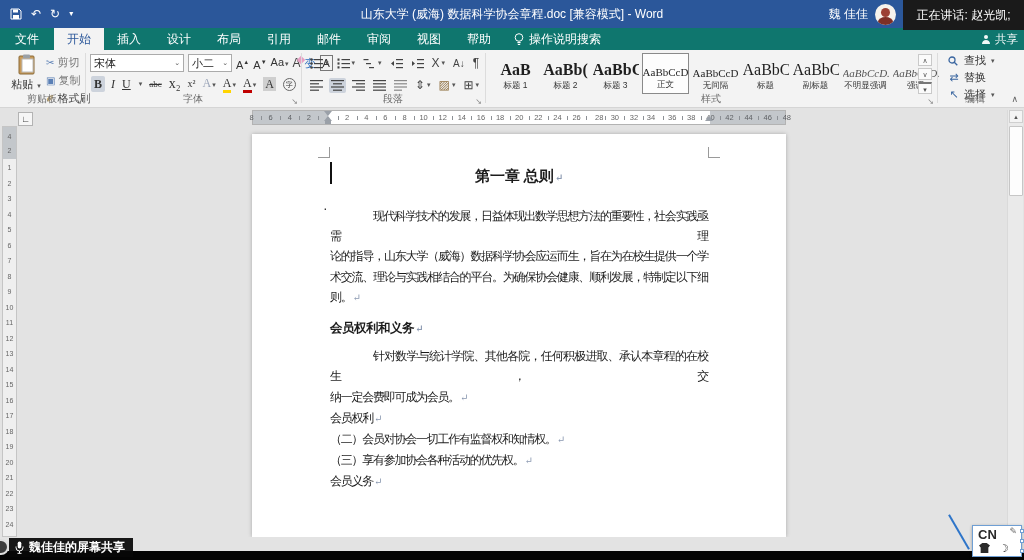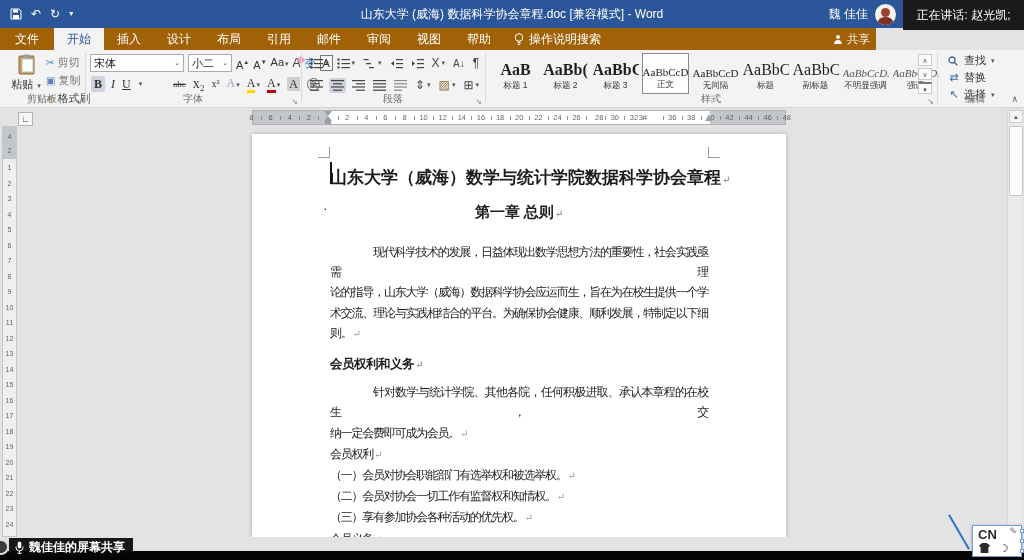--- a/index.html
+++ b/index.html
@@ -12,21 +12,21 @@
   .qat .qbtn{color:#fff;cursor:default;font-size:12px;line-height:1;}
   .qat .caret{font-size:8px;}
   #win-title{position:absolute;left:50%;top:0;transform:translateX(-50%);height:28px;line-height:28px;font-size:12px;white-space:nowrap;color:#fff;}
   .userbox{position:absolute;right:128px;top:0;height:28px;display:flex;align-items:center;gap:7px;font-size:12px;color:#fff;}
   .avatar{width:21px;height:21px;border-radius:50%;background:#f7f3ec;overflow:hidden;position:relative;}
   .avatar .head{position:absolute;left:6px;top:4px;width:9px;height:9px;border-radius:50%;background:#9c4034;}
   .avatar .bod{position:absolute;left:3px;top:13px;width:15px;height:10px;border-radius:50% 50% 0 0;background:#7e2f26;}
   #speak-toast{position:absolute;right:0;top:0;width:121px;height:30px;background:#1a1a1a;color:#fff;font-size:12px;display:flex;align-items:center;justify-content:center;z-index:80;}
 
   
-  #tabrow{position:absolute;left:0;top:28px;width:876px;height:22px;background:#a16207;display:flex;align-items:stretch;font-size:12px;color:#fff;}
+  #tabrow{position:absolute;left:0;top:28px;width:1024px;height:22px;background:#0f766e;display:flex;align-items:stretch;font-size:12px;color:#fff;}
   .tab{padding:0 13px;display:flex;align-items:center;cursor:default;white-space:nowrap;}
   .tab.file{padding:0 15px;}
   #tabs-container{display:flex;}
   #tabs-container .tab.active{background:#f3f3f3;color:#2b579a;}
   .tellme{display:flex;align-items:center;gap:5px;padding:0 10px;white-space:nowrap;}
   .share{position:absolute;right:6px;top:0;height:22px;display:flex;align-items:center;gap:4px;font-size:11.5px;opacity:.95;}
 
   
   #ribbon{position:absolute;left:0;top:50px;width:1024px;height:58px;background:#f3f3f3;border-bottom:1px solid #d5d5d5;font-size:11px;color:#333;}
   .rgroup{position:absolute;top:0;height:57px;}
@@ -254,21 +254,21 @@
         <span class="fbtn"><span>Aa</span><span class="tinycaret">▾</span></span>
         <span class="fbtn clearf">A</span>
         <span class="fbtn pinyin">变</span>
         <span class="fbtn boxA">A</span>
       </div>
       <div class="fg-r2">
         <span class="fbtn on" style="font-weight:bold;">B</span>
         <span class="fbtn" style="font-style:italic;">I</span>
         <span class="fbtn" style="text-decoration:underline;">U</span>
         <span class="tinycaret">▾</span>
-        <span class="fbtn" style="text-decoration:line-through;font-size:9px;margin-left:24px;">abc</span>
+        <span class="fbtn" style="text-decoration:line-through;font-size:9px;">abc</span>
         <span class="fbtn" style="font-size:14px;">x₂</span>
         <span class="fbtn" style="font-size:10px;">x²</span>
         <span class="fbtn" style="color:#9aa4b8;"><span>A</span><span class="tinycaret">▾</span></span>
         <span class="fbtn"><span class="ubar-y">A</span><span class="tinycaret">▾</span></span>
         <span class="fbtn"><span class="ubar-r">A</span><span class="tinycaret">▾</span></span>
         <span class="fbtn shadeA">A</span>
         <span class="circchar">字</span>
       </div>
       <div class="glabel">字体</div>
       <div class="launch">↘</div>
@@ -491,21 +491,21 @@
         <div class="rnum" style="left: 208.84px;">14</div>
         <div class="rnum" style="left: 227.96px;">16</div>
         <div class="rnum" style="left: 247.08px;">18</div>
         <div class="rnum" style="left: 266.2px;">20</div>
         <div class="rnum" style="left: 285.32px;">22</div>
         <div class="rnum" style="left: 304.44px;">24</div>
         <div class="rnum" style="left: 323.56px;">26</div>
         <div class="rnum" style="left: 342.68px; padding-left: 7px;">28</div>
         <div class="rnum" style="left: 361.8px;">30</div>
         <div class="rnum" style="left: 380.92px;">32</div>
-        <div class="rnum" style="left: 390px; text-align: right;">34</div>
+        <div class="rnum" style="left: 398px; text-align: right;">34</div>
         <div class="rnum" style="left: 419.16px;">36</div>
         <div class="rnum" style="left: 438.28px;">38</div>
         <div class="rnum" style="left: 457.4px; color: rgb(94, 97, 100);">40</div>
         <div class="rnum" style="left: 476.52px; color: rgb(94, 97, 100);">42</div>
         <div class="rnum" style="left: 495.64px; color: rgb(94, 97, 100);">44</div>
         <div class="rnum" style="left: 514.76px; color: rgb(94, 97, 100);">46</div>
         <div class="rnum" style="left: 533.88px; color: rgb(94, 97, 100);">48</div>
         <div class="rtick" style="left: 8.08px;"></div>
         <div class="rtick" style="left: 27.2px;"></div>
         <div class="rtick" style="left: 46.32px;"></div>
@@ -565,31 +565,29 @@
         <div class="vnum" style="top: 381px;">23</div>
         <div class="vnum" style="top: 396.5px;">24</div>
       </div>
 
     <div id="page">
       <div class="crop tl"></div>
       <div class="crop tr"></div>
       <div id="caret"></div>
       <div id="h1-bullet">·</div>
       <div id="doc-text">
-          <div class="dl title"><span class="txt">山东大学（威海）数学与统计学院数据科学协会章程</span><span class="pmark">↵</span></div>
           <div class="dl h1"><span class="txt">第一章 总则</span><span class="pmark">↵</span></div>
           <div class="dl body first just ind"><span class="txt">现代科学技术的发展，日益体现出数学思想方法的重要性，社会实践亟需理</span></div>
           <div class="dl body just"><span class="txt">论的指导，山东大学（威海）数据科学协会应运而生，旨在为在校生提供一个学</span></div>
           <div class="dl body just"><span class="txt">术交流、理论与实践相结合的平台。为确保协会健康、顺利发展，特制定以下细</span></div>
           <div class="dl body"><span class="txt">则。</span><span class="pmark">↵</span></div>
           <div class="dl h2"><span class="txt">会员权利和义务</span><span class="pmark">↵</span></div>
           <div class="dl body sp just ind"><span class="txt">针对数学与统计学院、其他各院，任何积极进取、承认本章程的在校生，交</span></div>
           <div class="dl body"><span class="txt">纳一定会费即可成为会员。</span><span class="pmark">↵</span></div>
           <div class="dl body"><span class="txt">会员权利</span><span class="pmark">↵</span></div>
-          <div class="dl body"><span class="txt">（一）会员对协会职能部门有选举权和被选举权。</span><span class="pmark">↵</span></div>
           <div class="dl body"><span class="txt">（二）会员对协会一切工作有监督权和知情权。</span><span class="pmark">↵</span></div>
           <div class="dl body"><span class="txt">（三）享有参加协会各种活动的优先权。</span><span class="pmark">↵</span></div>
           <div class="dl body"><span class="txt">会员义务</span><span class="pmark">↵</span></div>
         </div>
     </div>
 
     <div id="vscroll">
       <div class="sarrow">▲</div>
       <div class="thumb"></div>
     </div>

